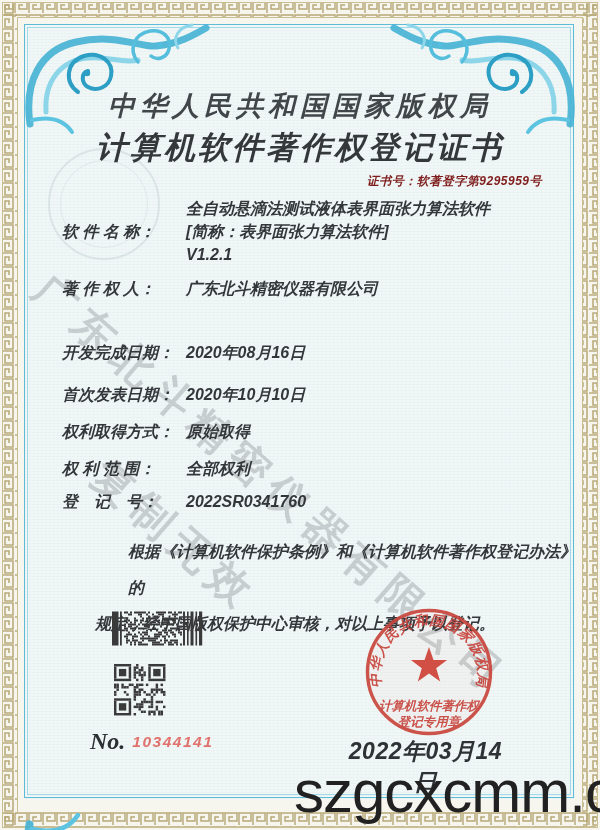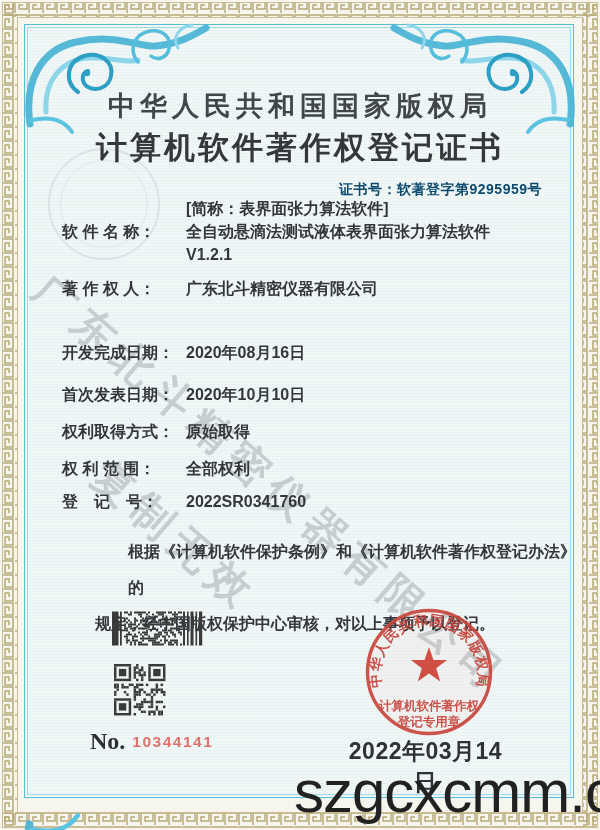--- a/index.html
+++ b/index.html
@@ -42,35 +42,35 @@
   
   .wm{
     position:absolute; z-index:2; white-space:nowrap;
     font-size:42px; font-weight:600; letter-spacing:9px;
     color:rgba(122,130,136,0.34);
     transform:rotate(41deg); transform-origin:0 0;
   }
   .wm1{left:58px; top:262px;}
   .wm2{left:116px; top:448px;}
 
-  .content{position:absolute; left:0; top:0; width:600px; height:830px; z-index:5;}
+  .content{position:absolute; left:0; top:0; width:600px; height:830px; z-index:5;font-style:italic;}
 
   .authority{
     position:absolute; top:88px; left:0; width:100%; text-align:center;
     font-family:"Liberation Serif", serif; font-weight:700;
     font-size:27px; letter-spacing:5px; color:#41464a;
   }
   .cert-title{
     position:absolute; top:127px; left:0; width:100%; text-align:center;
     font-family:"Liberation Serif", serif; font-weight:700;
     font-size:31px; letter-spacing:3px; color:#35383b;
   }
   .cert-no{
     position:absolute; top:173px; right:58px;
-    font-size:14px; font-weight:700; color:#0c4a6e; letter-spacing:0.5px;margin-top:8px;
+    font-size:12px; font-weight:700; color:#7f1d1d; letter-spacing:0.5px;
   }
   .field{
     position:absolute; left:62px; width:486px; display:flex;
     font-size:16px; font-weight:700; line-height:23px; color:#33373b;align-items:center;
   }
   .flabel{flex:0 0 124px; white-space:pre;}
   .fvalue{flex:1;}
   .vline{display:block;}
   .statement{
     position:absolute; left:62px; top:534px; width:482px;
@@ -182,22 +182,22 @@
 
   <div class="content">
 
     <div class="authority">中华人民共和国国家版权局</div>
     <div class="cert-title">计算机软件著作权登记证书</div>
     <div class="cert-no"><span>证书号：</span><span>软著登字第9295959号</span></div>
 
     <div class="field" style="top:197px">
       <span class="flabel">软 件 名 称：</span>
       <span class="fvalue">
+        <span class="vline">全自动悬滴法测试液体表界面张力算法软件</span>
         <span class="vline">[简称：表界面张力算法软件]</span>
-        <span class="vline">全自动悬滴法测试液体表界面张力算法软件</span>
         <span class="vline">V1.2.1</span>
       </span>
     </div>
 
     <div class="field" style="top:277px">
       <span class="flabel">著 作 权 人：</span>
       <span class="fvalue">
         <span class="vline">广东北斗精密仪器有限公司</span>
       </span>
     </div>

